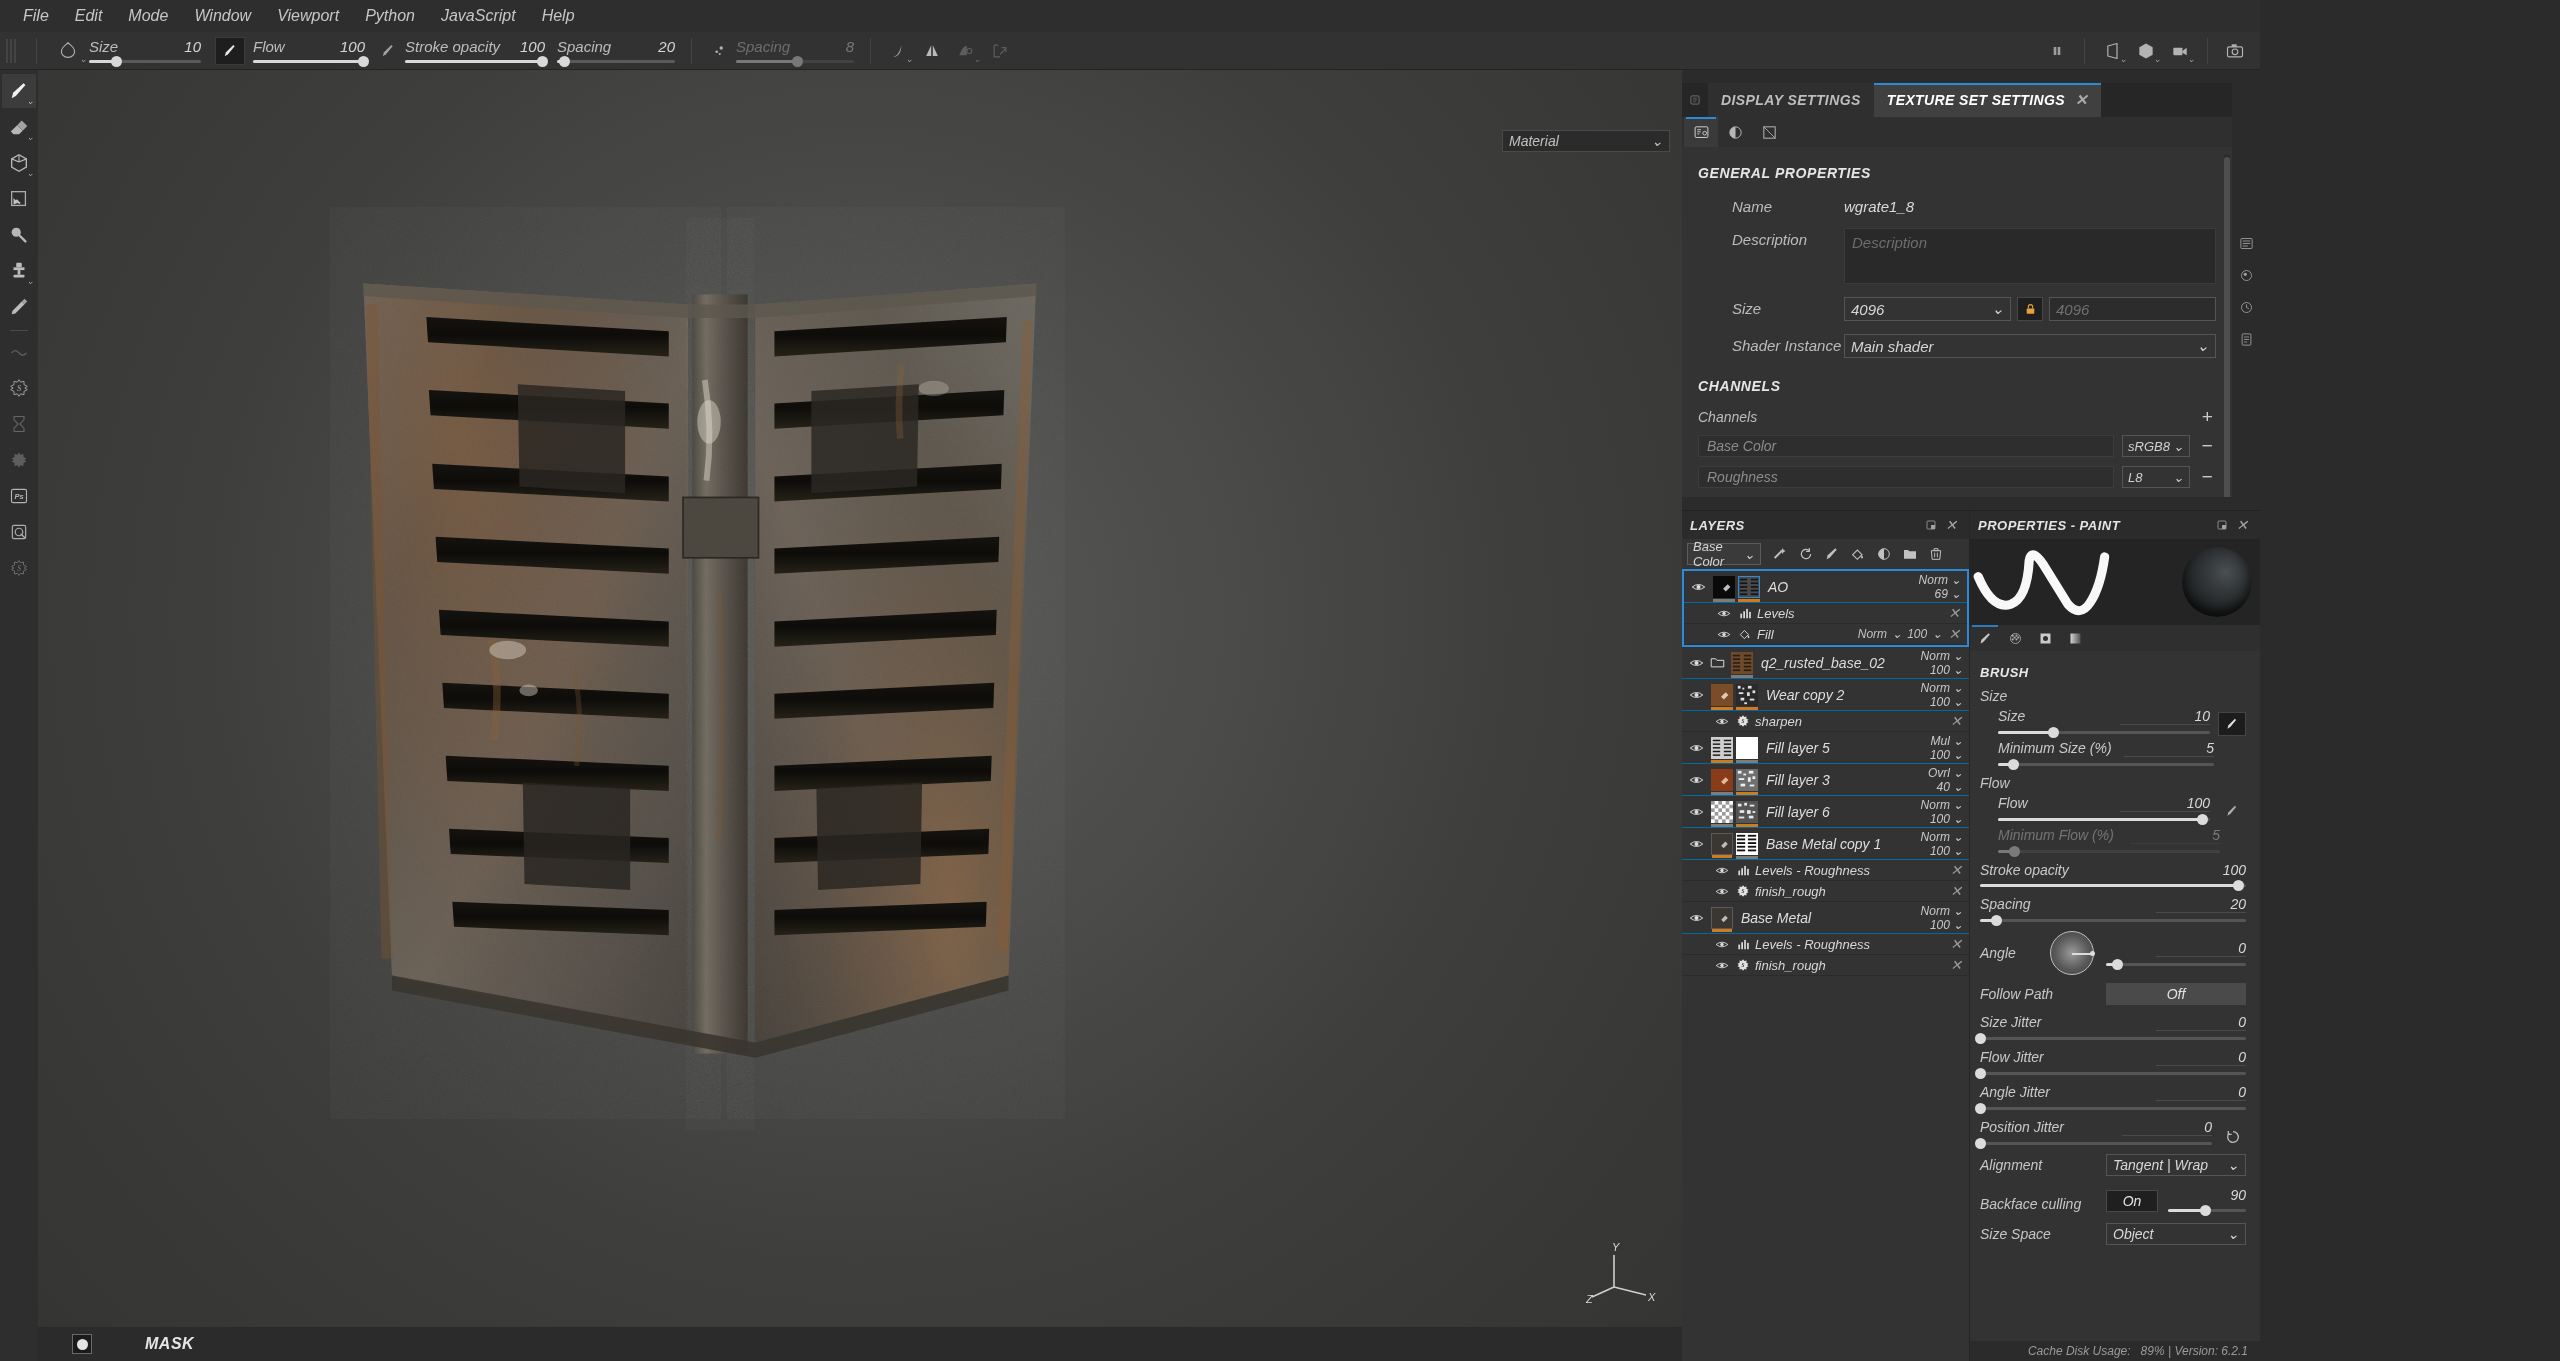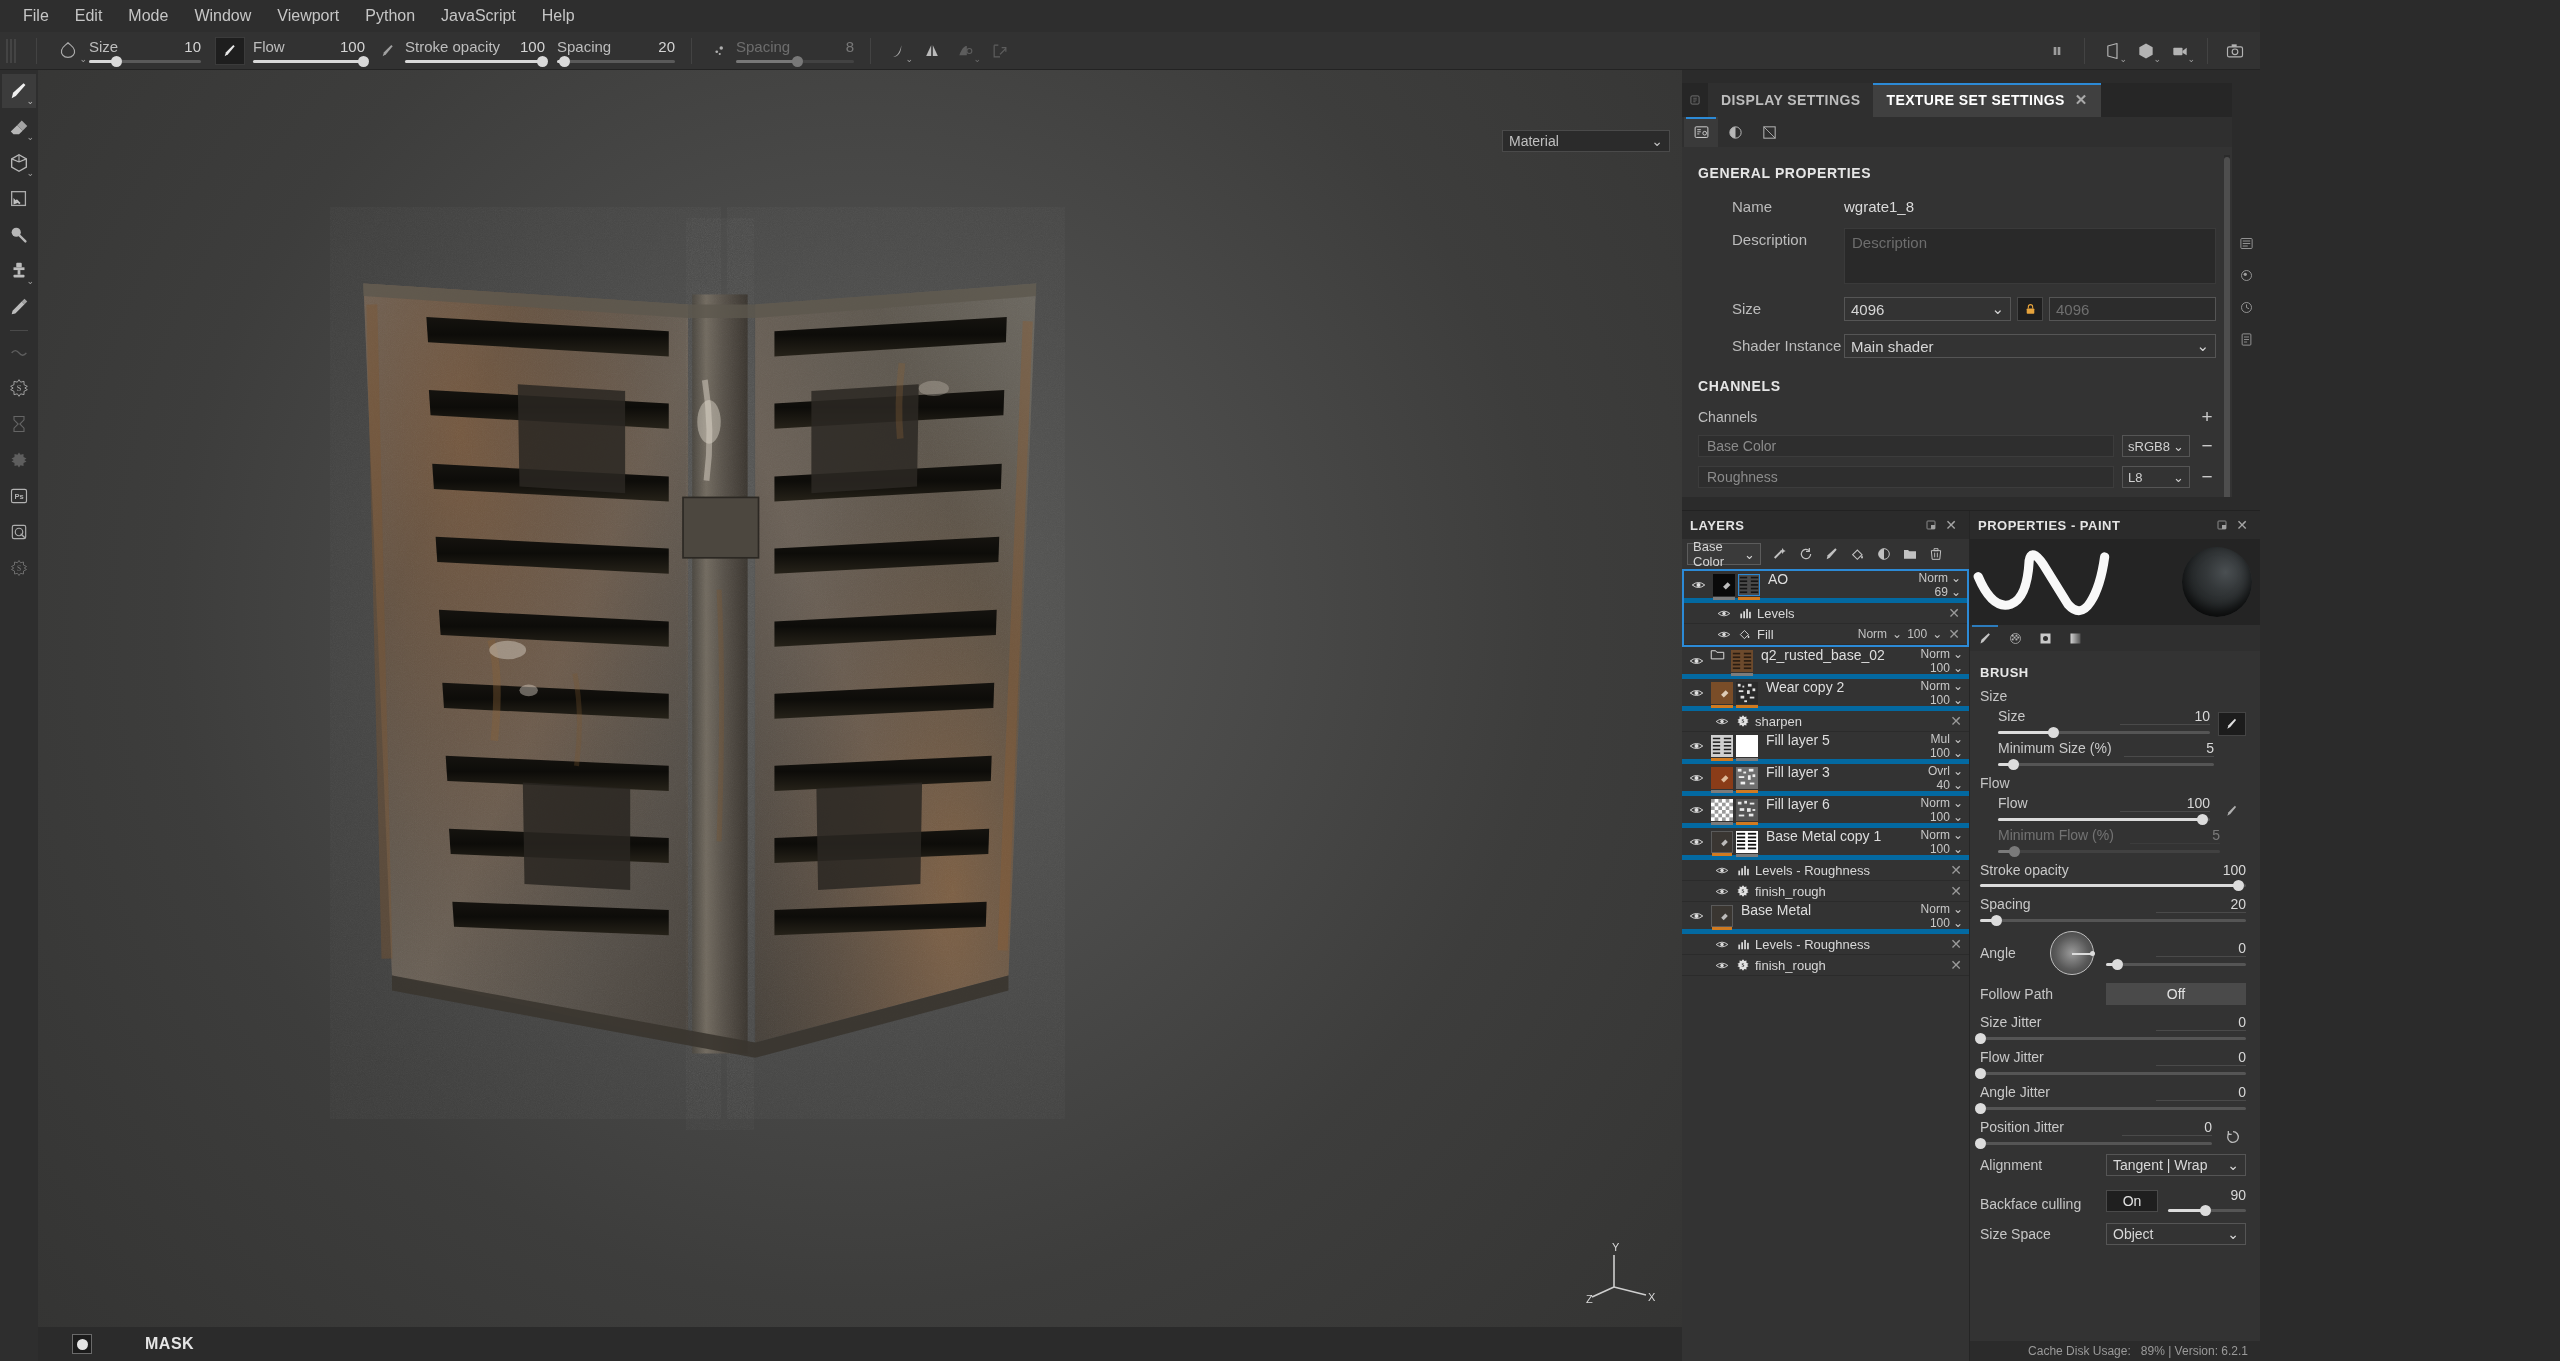--- a/index.html
+++ b/index.html
@@ -5,21 +5,21 @@
 <style>
   * { box-sizing: border-box; margin:0; padding:0; }
   html,body{
     width:2560px; height:1361px; overflow:hidden;
     background:#2b2b2b;
     font-family:"Liberation Sans", sans-serif;
     color:#c8c8c8;
     font-size:17px;
     -webkit-font-smoothing:antialiased;
   }
-  .app { position:relative; width:2260px; height:1361px; display:flex; flex-direction:column; background:#2b2b2b; }
+  .app { position:relative; width:2260px; height:1361px; display:flex; flex-direction:column; background:#2b2b2b;font-style:italic; }
 
   
   .menubar{ height:32px; background:#2e2e2e; display:flex; align-items:center; padding-left:10px; flex:0 0 32px; }
   .menubar .mi{ padding:4px 13px; font-size:16px; color:#c6c6c6; cursor:default; }
 
   
   .optbar{ height:38px; background:#323232; display:flex; align-items:center; flex:0 0 38px; border-bottom:1px solid #232323;}
   .optbar .grip{ width:12px; height:24px; margin:0 8px 0 6px;
       background-image:repeating-linear-gradient(to right,#4a4a4a 0 2px,transparent 2px 4px);
       background-size:4px 100%; background-repeat:repeat-x; background-position:0 center; opacity:.75; }
@@ -107,21 +107,21 @@
   .panelhdr{ height:28px;background:#2b2b2b;display:flex;align-items:center;padding:0 8px;flex:0 0 28px;}
   .panelhdr .title{ font-size:13px;font-weight:bold;letter-spacing:.5px;color:#e4e4e4;flex:1;}
   .panelhdr .hicon{ width:20px;height:20px;display:flex;align-items:center;justify-content:center;opacity:.8;}
 
   .layertools{ height:30px;background:#333;display:flex;align-items:center;padding:0 5px;gap:2px;flex:0 0 30px;}
   .chansel2{ width:74px;height:22px;background:#3a3a3a;border:1px solid #5c5c5c;display:flex;align-items:center;justify-content:space-between;padding:0 5px;font-size:13px;color:#d5d5d5;margin-right:5px;}
   .lt{ width:24px;height:24px;display:flex;align-items:center;justify-content:center;opacity:.88;}
 
   .layerlist{ flex:1; overflow:hidden; background:#333333;}
   .lgroup{ border:2px solid #2c8ad6; }
-  .layer{ height:30px; display:flex; padding-left:4px; border-bottom:5px solid #0369a1; position:relative; background:#333;}
+  .layer{ height:30px; display:flex; align-items:center; padding-left:4px; border-bottom:1px solid #0369a1; position:relative; background:#333;}
   .layer.tall{ height:32px;}
   .eye{ width:20px; display:flex;align-items:center;justify-content:center;flex:0 0 20px;}
   .thumbs{ display:flex; gap:3px; align-items:center; margin:0 5px;}
   .thumb{ width:22px;height:22px;position:relative;background:#1a1a1a;}
   .thumb.sel{ outline:1.5px solid #2c8ad6; outline-offset:-1px;}
   .thumb .bar{ position:absolute;left:0;right:0;bottom:-4px;height:3px;}
   .bar.orange{ background:#d07a20;}
   .bar.grey{ background:#7c7c7c;}
   .lname{ flex:1; font-size:14px; color:#dedede; white-space:nowrap; overflow:hidden; text-overflow:ellipsis; padding-left:3px;}
   .lblend{ display:flex;flex-direction:column;align-items:flex-end;font-size:12px;color:#c8c8c8;padding-right:6px;line-height:14px;}

